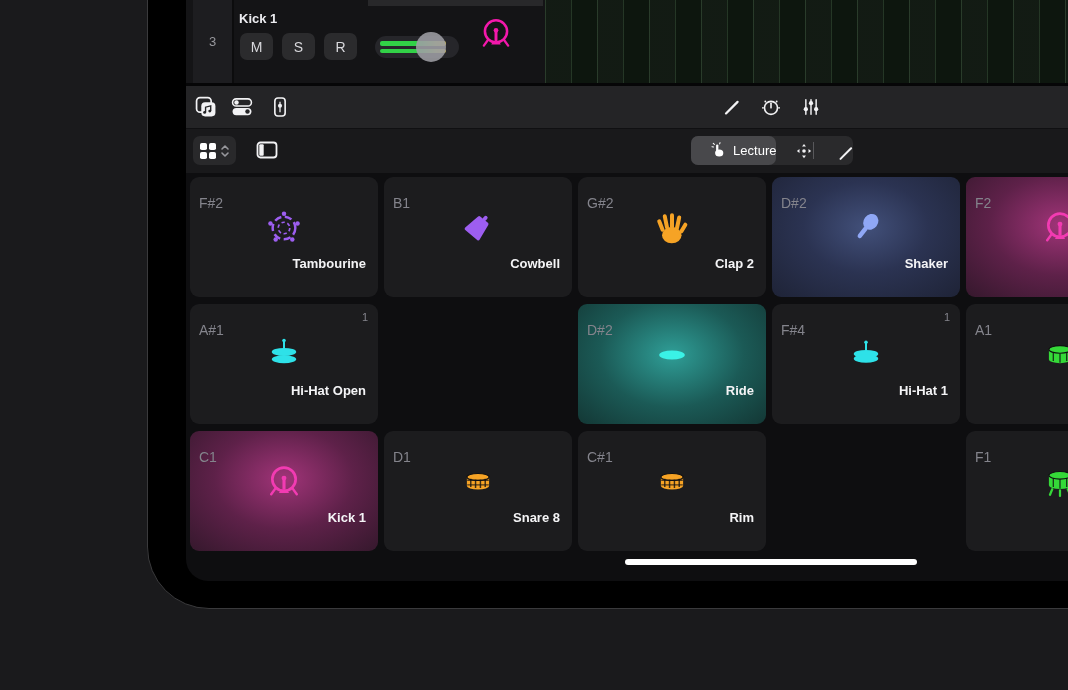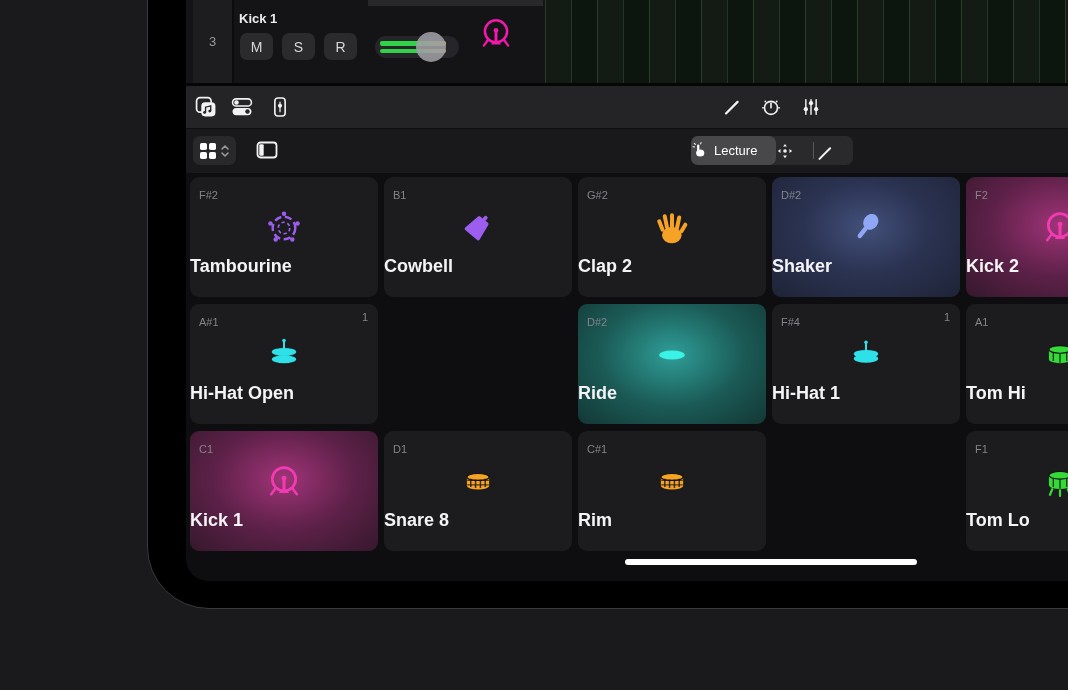--- a/index.html
+++ b/index.html
@@ -27,36 +27,36 @@
       background-image:repeating-linear-gradient(90deg,rgba(255,255,255,.022) 0 26px,rgba(255,255,255,0) 26px 52px),
                        repeating-linear-gradient(90deg,rgba(120,170,120,.22) 0 1px,rgba(0,0,0,0) 1px 26px)}
   
   .toolbar1{position:absolute;left:0;top:86px;right:0;height:42px;background:#242426}
   .toolbar2{position:absolute;left:0;top:128px;right:0;height:44px;background:#19191b;border-top:1px solid #101012}
   .tb-ico{position:absolute;top:9px;width:24px;height:24px;color:#f2f2f4}
   .grid-btn{position:absolute;left:7px;top:7px;width:43px;height:29px;background:#29292b;border-radius:7px;
             display:flex;align-items:center;justify-content:center;gap:4px}
   .sidebar-btn{position:absolute;left:69px;top:9px;width:24px;height:24px;color:#f2f2f4}
   .seg-group{position:absolute;left:505px;top:7px;width:162px;height:29px;background:#2a2a2c;border-radius:7px;display:flex}
-  .seg{display:flex;align-items:center;justify-content:flex-start;height:100%}
+  .seg{display:flex;align-items:center;justify-content:flex-end;height:100%}
   .seg-play{width:86px;background:#48484b;border-radius:7px;gap:6px;color:#fff;font-size:13px}
   .seg-move{width:37px;color:#f2f2f4}
   .seg-draw{width:39px;color:#f2f2f4}
   .seg-div{width:1px;height:17px;background:#58585b;align-self:center}
   
   .pad{position:absolute;width:188px;height:120px;border-radius:9px;background:#1c1c1e}
   .pc1{left:4px}.pc2{left:198px}.pc3{left:392px}.pc4{left:586px}.pc5{left:780px}
   .pr1{top:177px}.pr2{top:304px}.pr3{top:431px}
   .glow-blue{background:radial-gradient(130px 95px at 50% 42%,#42507a 0%,#2b3352 48%,#1f2438 100%)}
   .glow-pink{background:radial-gradient(145px 105px at 50% 40%,#a03478 0%,#5e2149 48%,#301729 100%)}
   .glow-teal{background:radial-gradient(150px 110px at 50% 42%,#2f9e97 0%,#1b5a56 48%,#112e2c 100%)}
-  .pnote{position:absolute;left:9px;top:12px;font-size:11px;color:#84848c}
+  .pnote{position:absolute;left:9px;top:18px;font-size:14px;color:#84848c}
   .pbadge{position:absolute;right:10px;top:7px;font-size:11px;color:#84848c}
   .picon{position:absolute;left:50%;top:31px;transform:translateX(-50%);width:40px;height:40px}
-  .pname{position:absolute;left:0;right:12px;top:79px;text-align:left;font-size:18px;font-weight:600;color:#f4f4f6;white-space:nowrap}
+  .pname{position:absolute;left:0;right:12px;top:79px;text-align:right;font-size:13px;font-weight:600;color:#f4f4f6;white-space:nowrap}
   .c-purple{color:#9d5ef0}.c-orange{color:#f6a325}.c-cyan{color:#2ee1e8}
   .c-green{color:#35d938}.c-pink{color:#f23bb2}.c-blue{color:#8fa7f5}.c-teal{color:#3af2e6}
   .scrollbar{position:absolute;left:439px;top:559px;width:292px;height:6px;border-radius:3px;background:#fff}
   svg{display:block;width:100%;height:100%}
 </style>
 </head>
 <body>
 
 <svg width="0" height="0" style="position:absolute">
 <defs>

